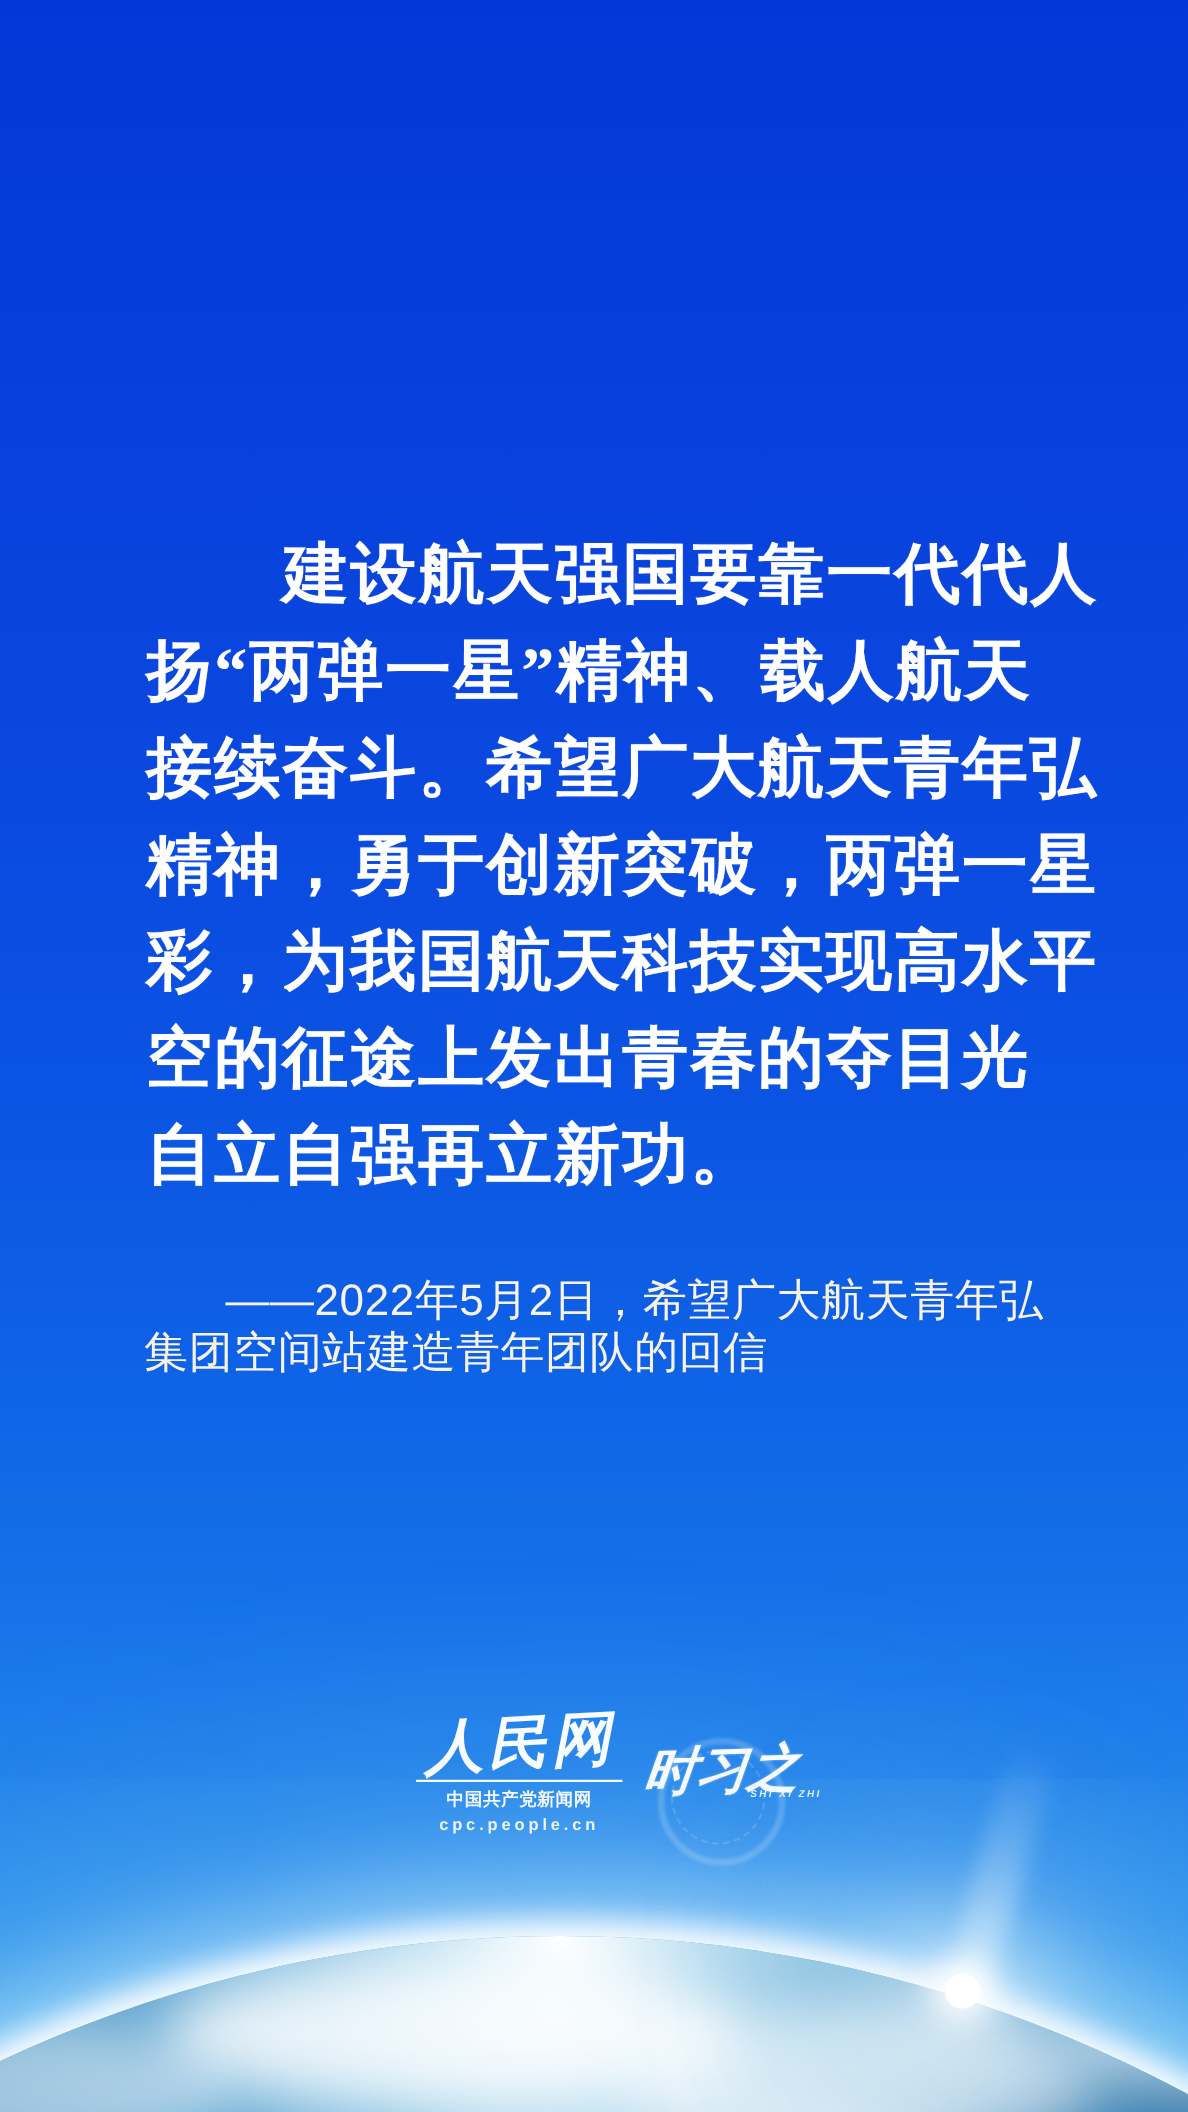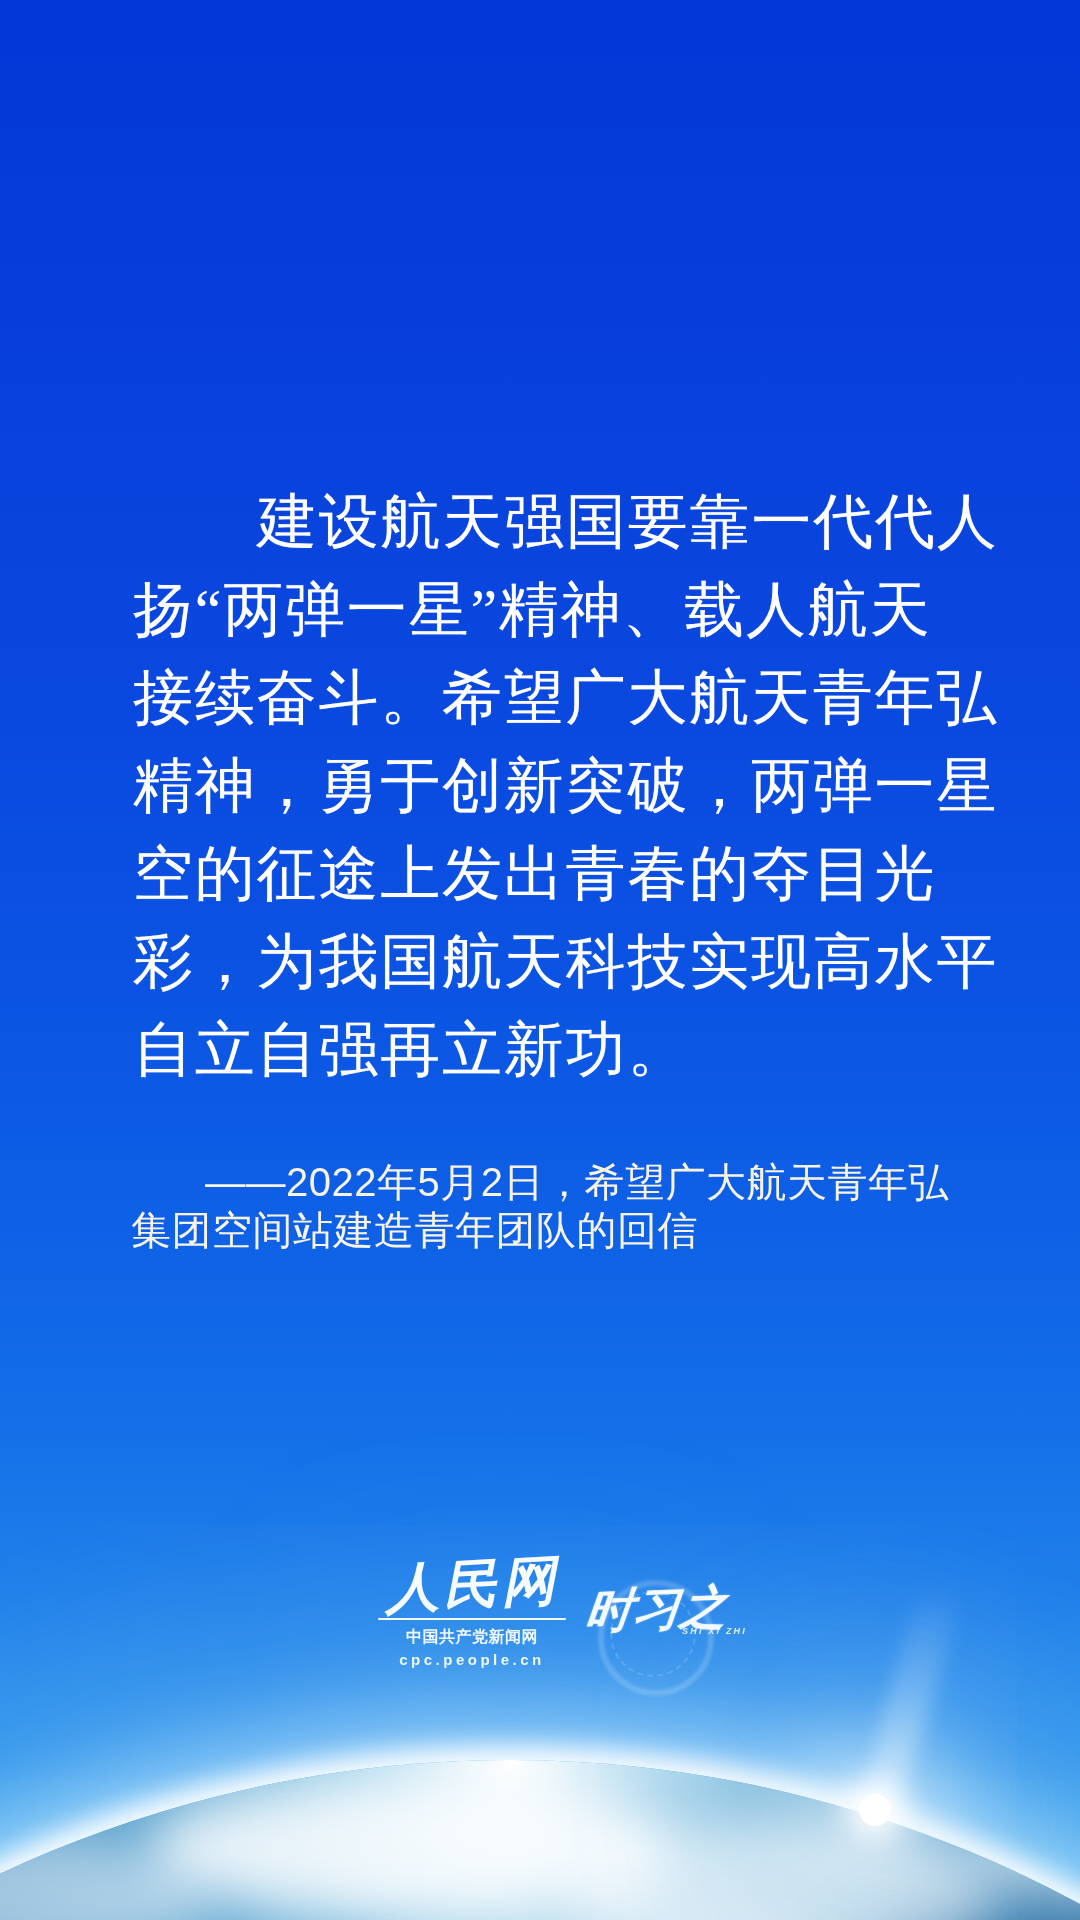--- a/index.html
+++ b/index.html
@@ -7,21 +7,21 @@
     position:relative;width:1080px;height:1920px;overflow:hidden;
     background:linear-gradient(180deg,
       #0337d7 0%, #0840db 20%, #0a49e0 38%, #0b54e3 52%,
       #0e61e6 64%, #146fe8 74%, #2080ea 83%, #2e92ec 91%,
       #3fa5ed 97%, #48aeee 100%);
     font-family:"Liberation Sans","DejaVu Sans",sans-serif;
   }
   
   .quote{
     position:absolute;left:133px;top:478px;width:880px;
-    color:#ffffff;font-size:60px;line-height:88px;font-weight:400;
+    color:#ffffff;font-size:60px;line-height:88px;font-weight:700;
     letter-spacing:1.8px;
     font-family:"Liberation Serif","DejaVu Serif",serif;
     text-shadow:0 0 1px rgba(255,255,255,.4);
   }
   .qline{white-space:nowrap;}
   .qline.first{padding-left:124px;}
   
   .attribution{
     position:absolute;left:131px;top:1158px;
     color:#f7f3e2;font-size:40px;line-height:48px;font-weight:500;
@@ -97,22 +97,22 @@
 </head>
 <body>
 
 <div class="poster">
 
   <div class="quote">
     <div class="qline first">建设航天强国要靠一代代人</div>
     <div class="qline">扬“两弹一星”精神、载人航天</div>
     <div class="qline">接续奋斗。希望广大航天青年弘</div>
     <div class="qline">精神，勇于创新突破，两弹一星</div>
+    <div class="qline">彩，为我国航天科技实现高水平</div>
     <div class="qline">空的征途上发出青春的夺目光</div>
-    <div class="qline">彩，为我国航天科技实现高水平</div>
     <div class="qline">自立自强再立新功。</div>
   </div>
 
   <div class="attribution">
     <div class="aline first">——2022年5月2日，希望广大航天青年弘</div>
     <div class="aline">集团空间站建造青年团队的回信</div>
   </div>
 
   <div class="pd-logo">
     <div class="pd-script">人民网</div>

